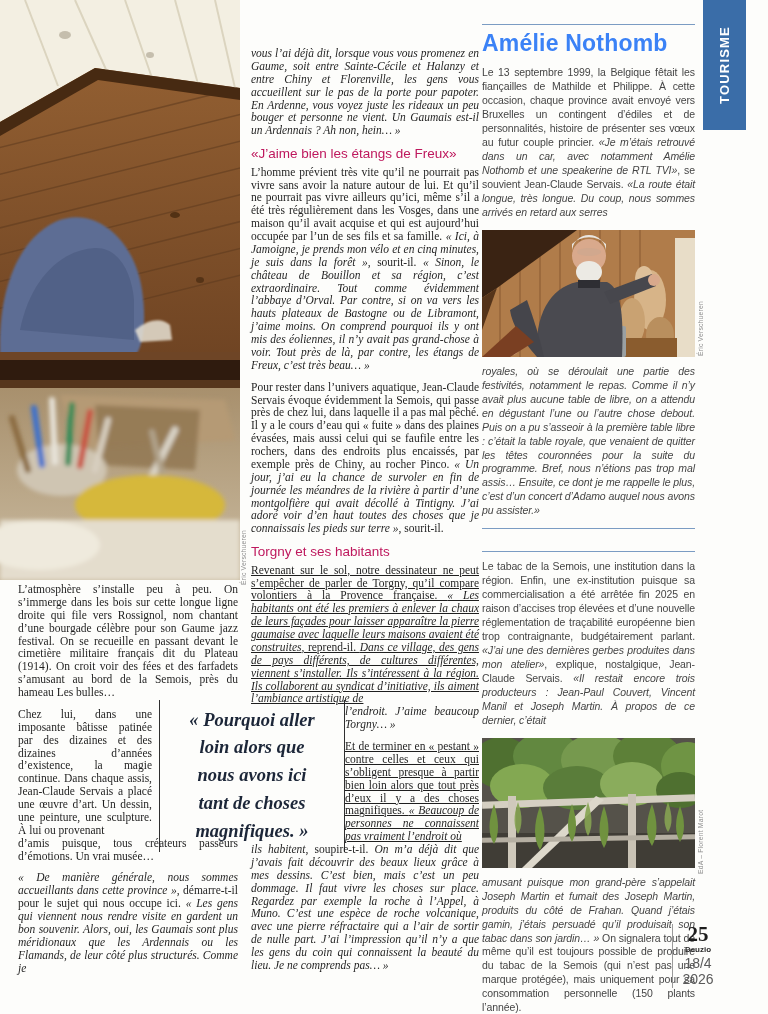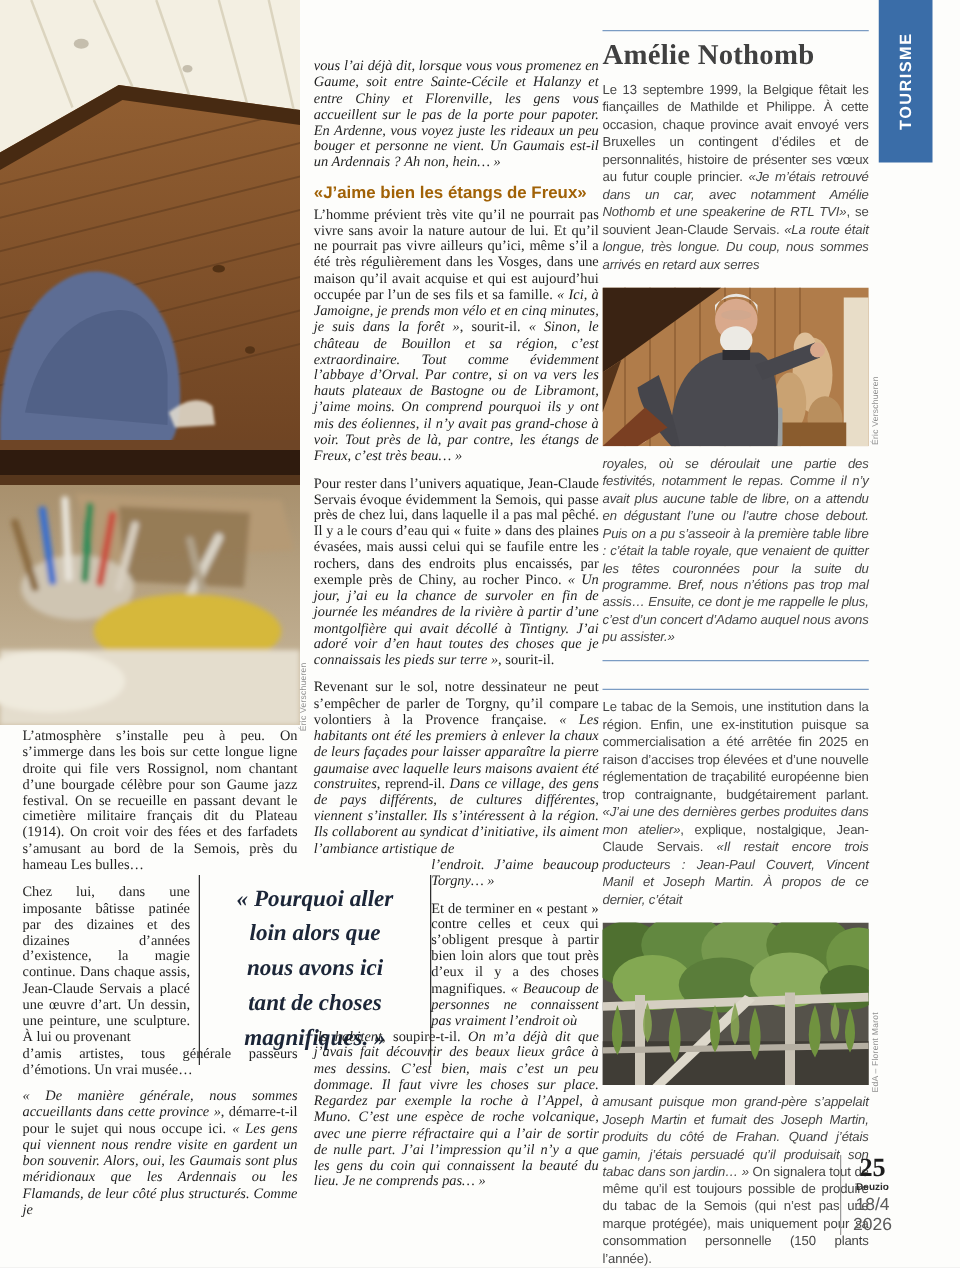--- a/index.html
+++ b/index.html
@@ -4,35 +4,35 @@
 <style>
   html,body{margin:0;padding:0;background:#e9e9e9;}
   .page{position:relative;width:768px;height:1014px;background:#fdfdfb;overflow:hidden;
         font-family:"Liberation Serif",serif;}
   
   .serif{font-size:11.5px;line-height:1.12;color:#1f1f1f;text-align:justify;margin:0 0 9px 0;}
   .serif .it{font-style:italic;}
   .sans{font-family:"Liberation Sans",sans-serif;font-size:10.5px;line-height:1.33;
         color:#454545;text-align:justify;margin:0 0 10px 0;letter-spacing:-0.1px;}
   .sans .it{font-style:italic;}
-  .subhead{font-family:"Liberation Sans",sans-serif;font-weight:700;font-size:13.5px;
-           color:#a16207;margin:3px 0 4px 0;line-height:1.15;}
-  .headline{font-family:Liberation Serif, serif;font-weight:700;font-size:23px;
-            letter-spacing:0.2px;color:#404040;margin:4px 0 10px 0;line-height:1.1;}
+  .subhead{font-family:"Liberation Sans",sans-serif;font-weight:400;font-size:13.5px;
+           color:#be185d;margin:3px 0 4px 0;line-height:1.15;}
+  .headline{font-family:Liberation Sans, sans-serif;font-weight:700;font-size:23px;
+            letter-spacing:0.2px;color:#3b82f6;margin:4px 0 10px 0;line-height:1.1;}
   .rule{height:0;border-top:1.5px solid #7b9cc3;margin:0 0 6px 0;}
   .rule.mid{margin:10px 0 0 0;}
   .rule.pre{margin:22px 0 8px 0;}
   
   .col1{position:absolute;left:18px;top:583px;width:220px;}
   .col2{position:absolute;left:251px;top:47px;width:228px;}
   .col3{position:absolute;left:482px;top:24px;width:213px;}
   .narrow-right{width:134px;margin-bottom:0;}
   .joined{margin-top:0;}
   .narrow-left{margin-left:94px;}
-  .nb{margin-bottom:0;}
+  .nb{margin-bottom:0;text-decoration:underline;}
   
   .quote-block{position:absolute;left:159px;top:700px;width:186px;height:152px;
                border-left:1.5px solid #2f2f2f;border-right:1.5px solid #2f2f2f;
                display:flex;align-items:center;justify-content:center;padding:4px 21px;box-sizing:border-box;}
   .quote-text{font-family:"Liberation Serif",serif;font-style:italic;font-weight:700;
               font-size:18.5px;line-height:1.5;color:#1c2638;text-align:center;}
   
   .photo{display:block;}
   .photo-attic{position:absolute;left:0;top:0;}
   .photo-inflow{width:100%;height:auto;margin:2px 0 8px 0;}
@@ -131,33 +131,34 @@
       <ellipse cx="150" cy="505" rx="75" ry="30" fill="#d6b83a"></ellipse>
       <rect x="0" y="520" width="240" height="60" fill="#e4ddcd"></rect>
       <ellipse cx="40" cy="545" rx="60" ry="25" fill="#efeadd"></ellipse>
     </g>
   </svg>
   <div class="credit credit-attic">Éric Verschueren</div>
 
   <div class="col1">
     <p class="serif"><span>L’atmosphère s’installe peu à peu. On s’immerge dans les bois sur cette longue ligne droite qui file vers Rossignol, nom chantant d’une bourgade célèbre pour son Gaume jazz festival. On se recueille en passant devant le cimetière militaire français dit du Plateau (1914). On croit voir des fées et des farfadets s’amusant au bord de la Semois, près du hameau Les bulles…</span></p>
     <p class="serif narrow-right"><span>Chez lui, dans une imposante bâtisse patinée par des dizaines et des dizaines d’années d’existence, la magie continue. Dans chaque assis, Jean-Claude Servais a placé une œuvre d’art. Un dessin, une peinture, une sculpture. À lui ou provenant</span></p>
-    <p class="serif joined"><span>d’amis artistes, tous générale passeurs d’émotions. Un vrai musée…</span></p>
+    <p class="serif joined"><span>d’amis puisque, tous créateurs passeurs d’émotions. Un vrai musée…</span></p>
     <p class="serif"><span class="it">« De manière générale, nous sommes accueillants dans cette province »</span><span>, démarre-t-il pour le sujet qui nous occupe ici. </span><span class="it">« Les gens qui viennent nous rendre visite en gardent un bon souvenir. Alors, oui, les Gaumais sont plus méridionaux que les Ardennais ou les Flamands, de leur côté plus structurés. Comme je</span></p>
   </div>
 
   <div class="quote-block">
     <div class="quote-text">« Pourquoi aller loin alors que nous avons ici tant de choses magnifiques. »</div>
   </div>
 
   <div class="col2">
     <p class="serif"><span class="it">vous l’ai déjà dit, lorsque vous vous promenez en Gaume, soit entre Sainte-Cécile et Halanzy et entre Chiny et Florenville, les gens vous accueillent sur le pas de la porte pour papoter. En Ardenne, vous voyez juste les rideaux un peu bouger et personne ne vient. Un Gaumais est-il un Ardennais ? Ah non, hein… »</span></p>
     <h3 class="subhead">«J’aime bien les étangs de Freux»</h3>
     <p class="serif"><span>L’homme prévient très vite qu’il ne pourrait pas vivre sans avoir la nature autour de lui. Et qu’il ne pourrait pas vivre ailleurs qu’ici, même s’il a été très régulièrement dans les Vosges, dans une maison qu’il avait acquise et qui est aujourd’hui occupée par l’un de ses fils et sa famille. </span><span class="it">« Ici, à Jamoigne, je prends mon vélo et en cinq minutes, je suis dans la forêt »</span><span>, sourit-il. </span><span class="it">« Sinon, le château de Bouillon et sa région, c’est extraordinaire. Tout comme évidemment l’abbaye d’Orval. Par contre, si on va vers les hauts plateaux de Bastogne ou de Libramont, j’aime moins. On comprend pourquoi ils y ont mis des éoliennes, il n’y avait pas grand-chose à voir. Tout près de là, par contre, les étangs de Freux, c’est très beau… »</span></p>
     <p class="serif"><span>Pour rester dans l’univers aquatique, Jean-Claude Servais évoque évidemment la Semois, qui passe près de chez lui, dans laquelle il a pas mal pêché. Il y a le cours d’eau qui « fuite » dans des plaines évasées, mais aussi celui qui se faufile entre les rochers, dans des endroits plus encaissés, par exemple près de Chiny, au rocher Pinco. </span><span class="it">« Un jour, j’ai eu la chance de survoler en fin de journée les méandres de la rivière à partir d’une montgolfière qui avait décollé à Tintigny. J’ai adoré voir d’en haut toutes des choses que je connaissais les pieds sur terre »</span><span>, sourit-il.</span></p>
+    <h3 class="subhead">Torgny et ses habitants</h3>
     <p class="serif nb"><span>Revenant sur le sol, notre dessinateur ne peut s’empêcher de parler de Torgny, qu’il compare volontiers à la Provence française. </span><span class="it">« Les habitants ont été les premiers à enlever la chaux de leurs façades pour laisser apparaître la pierre gaumaise avec laquelle leurs maisons avaient été construites</span><span>, reprend-il. </span><span class="it">Dans ce village, des gens de pays différents, de cultures différentes, viennent s’installer. Ils s’intéressent à la région. Ils collaborent au syndicat d’initiative, ils aiment l’ambiance artistique de</span></p>
     <p class="serif joined narrow-left"><span class="it">l’endroit. J’aime beaucoup Torgny… »</span></p>
     <p class="serif nb narrow-left"><span>Et de terminer en « pestant » contre celles et ceux qui s’obligent presque à partir bien loin alors que tout près d’eux il y a des choses magnifiques. </span><span class="it">« Beaucoup de personnes ne connaissent pas vraiment l’endroit où</span></p>
     <p class="serif joined"><span class="it">ils habitent</span><span>, soupire-t-il. </span><span class="it">On m’a déjà dit que j’avais fait découvrir des beaux lieux grâce à mes dessins. C’est bien, mais c’est un peu dommage. Il faut vivre les choses sur place. Regardez par exemple la roche à l’Appel, à Muno. C’est une espèce de roche volcanique, avec une pierre réfractaire qui a l’air de sortir de nulle part. J’ai l’impression qu’il n’y a que les gens du coin qui connaissent la beauté du lieu. Je ne comprends pas… »</span></p>
   </div>
 
   <div class="col3">
     <div class="rule"></div>
     <h1 class="headline">Amélie Nothomb</h1>
     <p class="sans"><span>Le 13 septembre 1999, la Belgique fêtait les fiançailles de Mathilde et Philippe. À cette occasion, chaque province avait envoyé vers Bruxelles un contingent d’édiles et de personnalités, histoire de présenter ses vœux au futur couple princier. </span><span class="it">«Je m’étais retrouvé dans un car, avec notamment Amélie Nothomb et une speakerine de RTL TVI»</span><span>, se souvient Jean-Claude Servais. </span><span class="it">«La route était longue, très longue. Du coup, nous sommes arrivés en retard aux serres</span></p>

